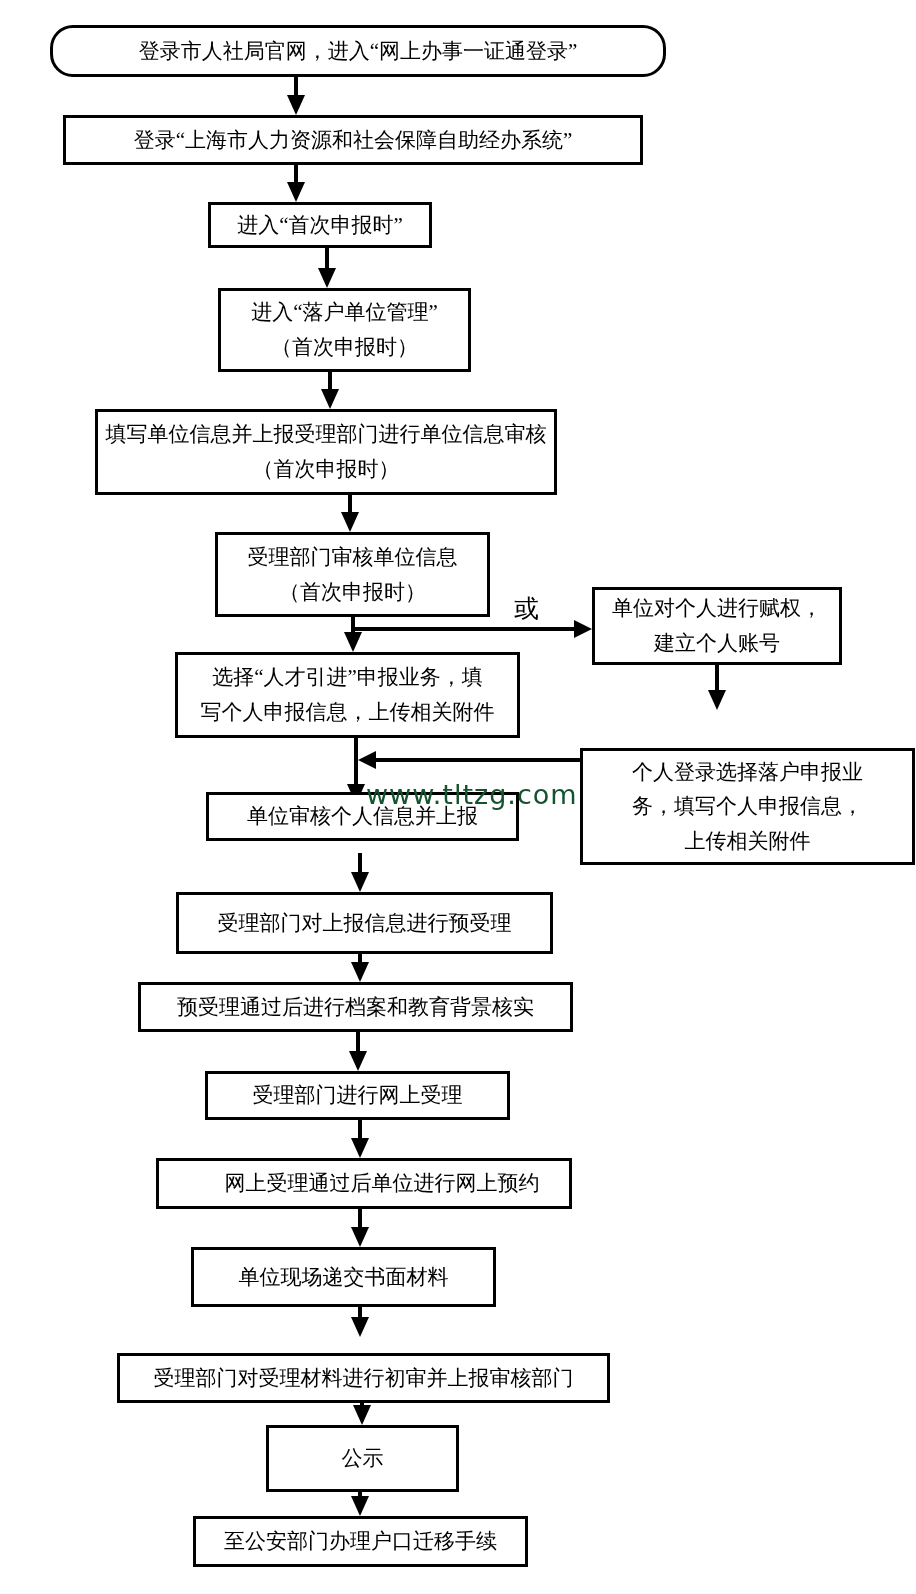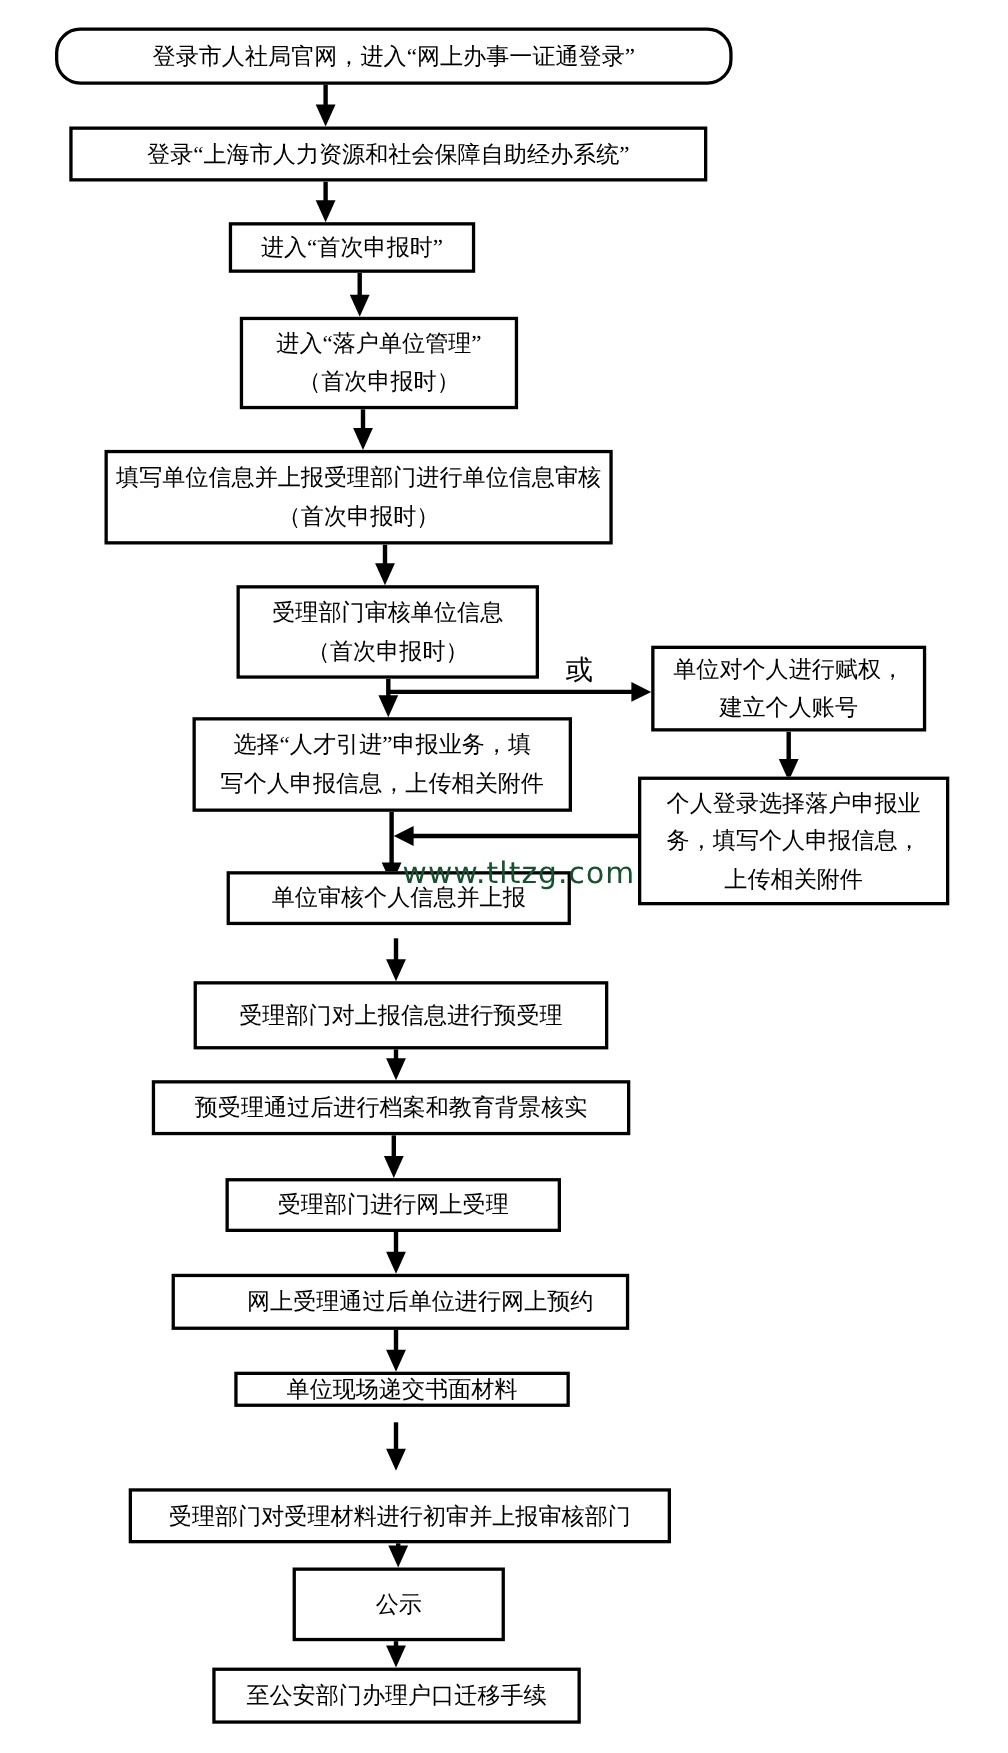--- a/index.html
+++ b/index.html
@@ -106,29 +106,29 @@
   <div class="node" style="left:200px; top:288px;  width:253px; height:84px;margin-left:18px;">进入“落户单位管理”
 （首次申报时）</div>
   <div class="node" style="left:95px;  top:409px;  width:462px; height:86px;">填写单位信息并上报受理部门进行单位信息审核
 （首次申报时）</div>
   <div class="node" style="left:215px; top:532px;  width:275px; height:85px;">受理部门审核单位信息
 （首次申报时）</div>
   <div class="node" style="left:175px; top:652px;  width:345px; height:86px;">选择“人才引进”申报业务，填
 写个人申报信息，上传相关附件</div>
   <div class="node" style="left:592px; top:587px;  width:250px; height:78px;">单位对个人进行赋权，
 建立个人账号</div>
-  <div class="node" style="left:580px; top:706px;  width:283px; height:117px;">个人登录选择落户申报业
+  <div class="node" style="left:580px; top:748px;  width:335px; height:117px;">个人登录选择落户申报业
 务，填写个人申报信息，
 上传相关附件</div>
   <div class="node" style="left:206px; top:792px;  width:313px; height:49px;">单位审核个人信息并上报</div>
   <div class="node" style="left:176px; top:892px;  width:377px; height:62px;">受理部门对上报信息进行预受理</div>
   <div class="node" style="left:138px; top:982px;  width:435px; height:50px;">预受理通过后进行档案和教育背景核实</div>
   <div class="node" style="left:205px; top:1071px; width:305px; height:49px;">受理部门进行网上受理</div>
   <div class="node" style="left:156px; top:1158px; width:416px; height:51px;padding-left:36px;">网上受理通过后单位进行网上预约</div>
-  <div class="node" style="left:213px; top:1247px; width:305px; height:32px;">单位现场递交书面材料</div>
+  <div class="node" style="left:191px; top:1247px; width:305px; height:60px;">单位现场递交书面材料</div>
   <div class="node" style="left:117px; top:1337px; width:493px; height:50px;margin-top:16px;">受理部门对受理材料进行初审并上报审核部门</div>
   <div class="node" style="left:266px; top:1425px; width:193px; height:67px;">公示</div>
   <div class="node" style="left:193px; top:1516px; width:335px; height:51px;">至公安部门办理户口迁移手续</div>
 
   <div class="or-label">或</div>
 
   <div class="watermark">www.tltzg.com</div>
 
 </div>
 

